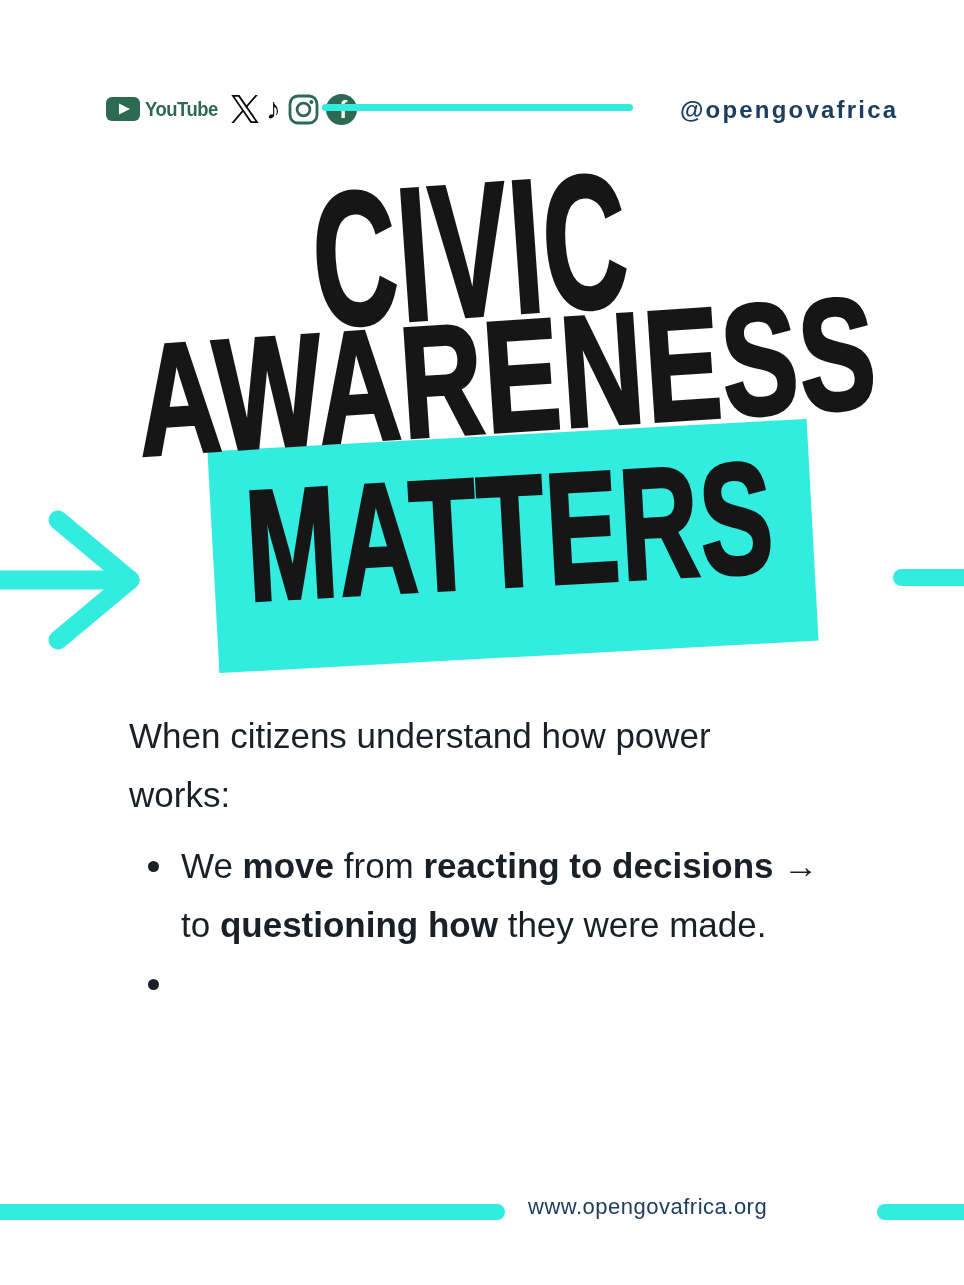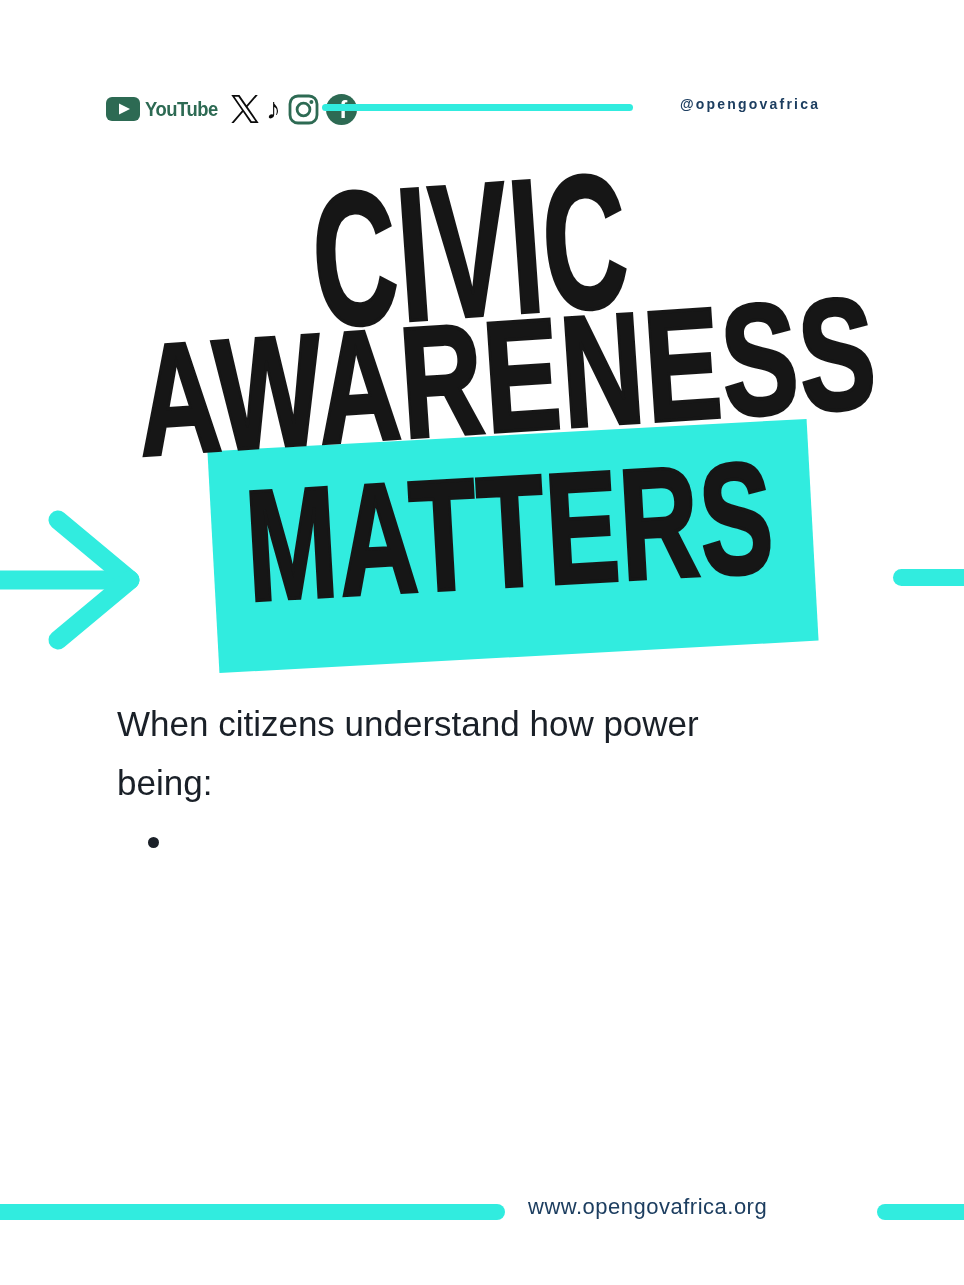--- a/index.html
+++ b/index.html
@@ -8,38 +8,38 @@
     font-family:"Liberation Sans",sans-serif;color:var(--body-ink,#1A2028);
   }
   
   .social-row{position:absolute;left:106px;top:92px;display:flex;align-items:center;gap:7px;height:34px;}
   .yt{display:flex;align-items:center;gap:5px;}
   .yt-word{font-size:20px;font-weight:700;color:var(--green,#2D6A53);letter-spacing:-0.5px;transform:scaleX(0.92);transform-origin:left center;display:inline-block;}
   .tiktok{font-size:30px;font-weight:700;color:#0b0b0b;line-height:30px;}
   .fb{width:31px;height:31px;border-radius:50%;background:var(--green,#2D6A53);position:relative;overflow:hidden;}
   .fb span{position:absolute;left:55%;top:54%;transform:translate(-50%,-50%);color:#fff;font-weight:700;font-size:24px;font-family:"Liberation Sans",sans-serif;}
   .header-line{position:absolute;left:322px;top:104px;width:311px;height:7px;border-radius:4px;background:var(--cyan,#31ECDF);}
-  .handle{position:absolute;left:680px;top:96px;font-size:14px;font-weight:700;letter-spacing:2.2px;color:var(--navy,#1D3E60);}
+  .handle{position:absolute;left:680px;top:96px;font-size:24px;font-weight:700;letter-spacing:2.2px;color:var(--navy,#1D3E60);}
   
   .t-line{position:absolute;left:0;width:964px;text-align:center;line-height:1;color:var(--ink,#161616);font-weight:700;z-index:2;}
   .t-line .tx{display:inline-block;transform-origin:center;-webkit-text-stroke:3.5px var(--ink,#161616);letter-spacing:2px;white-space:nowrap;}
   .t-civic{top:155px;font-size:190px;}
   .t-civic .tx{transform:rotate(-4deg) scaleX(0.61);position:relative;left:-12px;}
   .t-aware{top:297px;font-size:158px;}
   .t-aware .tx{transform:rotate(-3.8deg) scaleX(0.72);position:relative;left:-7px;}
   .t-matters{top:452px;font-size:158px;}
   .t-matters .tx{transform:rotate(-3.2deg) scaleX(0.69);position:relative;left:28px;}
   .cyan-box{position:absolute;left:213px;top:435px;width:600px;height:222px;background:var(--cyan,#31ECDF);transform:rotate(-3.1deg);z-index:1;}
   
   .left-arrow{position:absolute;left:-12px;top:503px;z-index:0;}
   .right-bar{position:absolute;left:893px;top:569px;width:80px;height:17px;background:var(--cyan,#31ECDF);border-radius:10px 0 0 10px;}
   
   .body-block{position:absolute;left:117px;top:694px;width:730px;font-size:35px;line-height:59px;color:var(--body-ink,#1A2028);}
   .body-block .bold, .body-block b{font-weight:700;}
-  .intro{margin:0;}
+  .intro{margin:12px;}
   ul.bullets{list-style:none;margin:0;padding:0;}
   ul.bullets li{display:flex;align-items:flex-start;}
   .dot{flex:none;width:11px;height:11px;border-radius:50%;background:var(--body-ink,#1A2028);margin:25px 0 0 31px;}
   .b-text{display:block;margin-left:22px;}
   
   .f-bar-left{position:absolute;left:-10px;top:1204px;width:515px;height:16px;background:var(--cyan,#31ECDF);border-radius:0 9px 9px 0;}
   .f-url{position:absolute;left:528px;top:1194px;font-size:22px;letter-spacing:0.5px;color:var(--navy,#1D3E60);}
   .f-bar-right{position:absolute;left:877px;top:1204px;width:100px;height:16px;background:var(--cyan,#31ECDF);border-radius:9px 0 0 9px;}
 </style>
 </head>
@@ -84,22 +84,26 @@
   <svg class="left-arrow" width="160" height="160" viewBox="0 0 160 160">
     <g stroke="#31ECDF" stroke-width="19" stroke-linecap="round" fill="none">
       <line x1="-12" y1="77" x2="122" y2="77"></line>
       <line x1="70" y1="17" x2="142" y2="77"></line>
       <line x1="70" y1="137" x2="142" y2="77"></line>
     </g>
   </svg>
   <div class="right-bar"></div>
 
   <div class="body-block">
-    <p class="intro"><span>When citizens understand how power</span><br><span>being:</span></p>
+    <p class="intro"><span>When citizens understand how power</span><br><span>works:</span></p>
     <ul class="bullets">
+      <li>
+        <span class="dot"></span>
+        <span class="b-text"><span>We </span><span class="bold">move</span><span> from </span><span class="bold">reacting to decisions</span><span> →</span><br><span>to </span><span class="bold">questioning how</span><span> they were made.</span></span>
+      </li>
       <li>
         <span class="dot"></span>
       </li>
     </ul>
   </div>
 
   <div class="f-bar-left"></div>
   <div class="f-url">www.opengovafrica.org</div>
   <div class="f-bar-right"></div>
 

